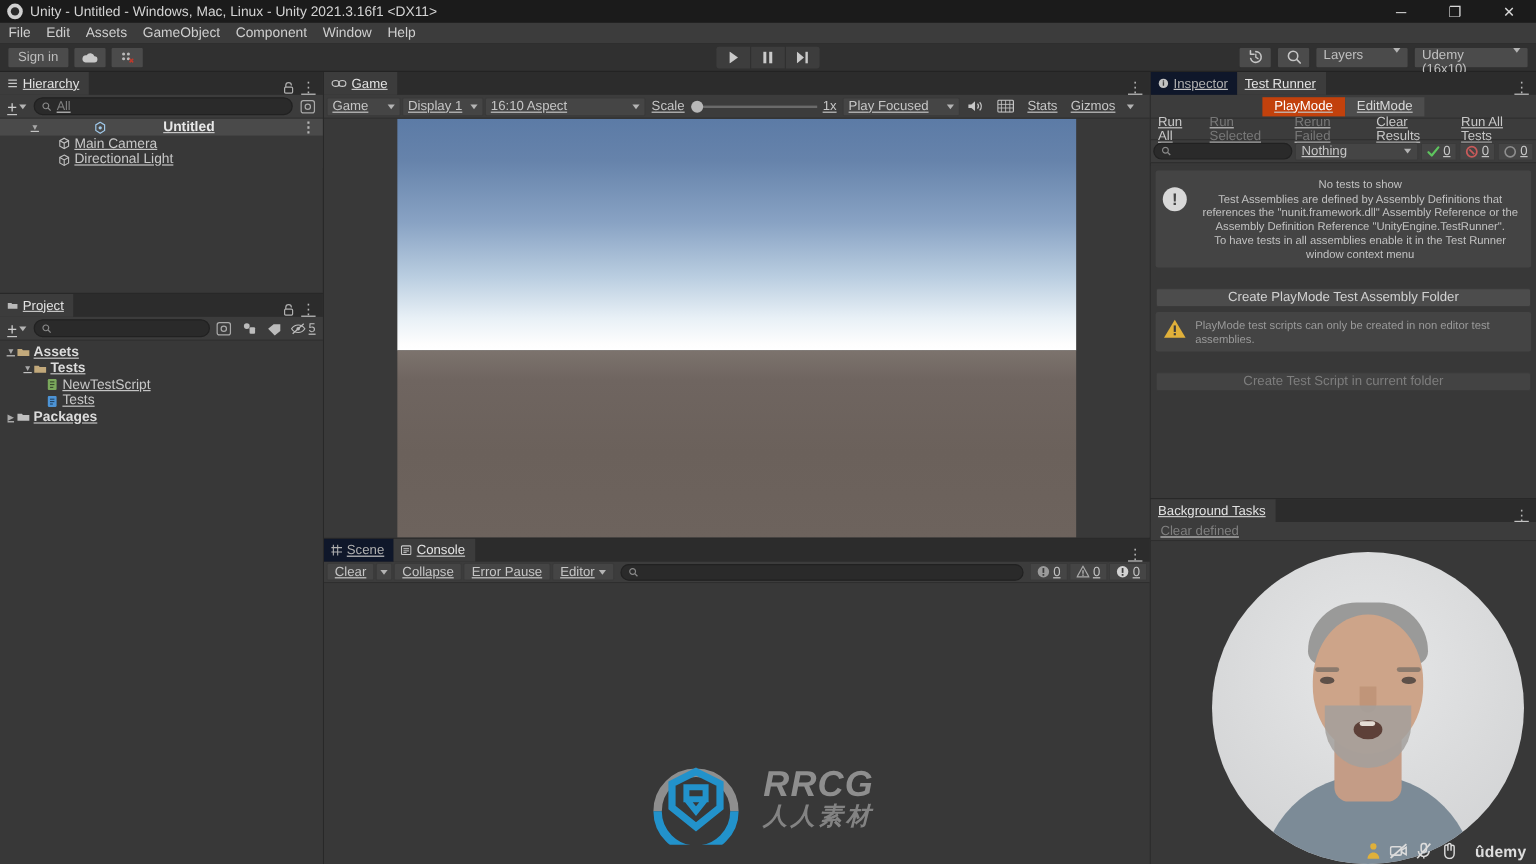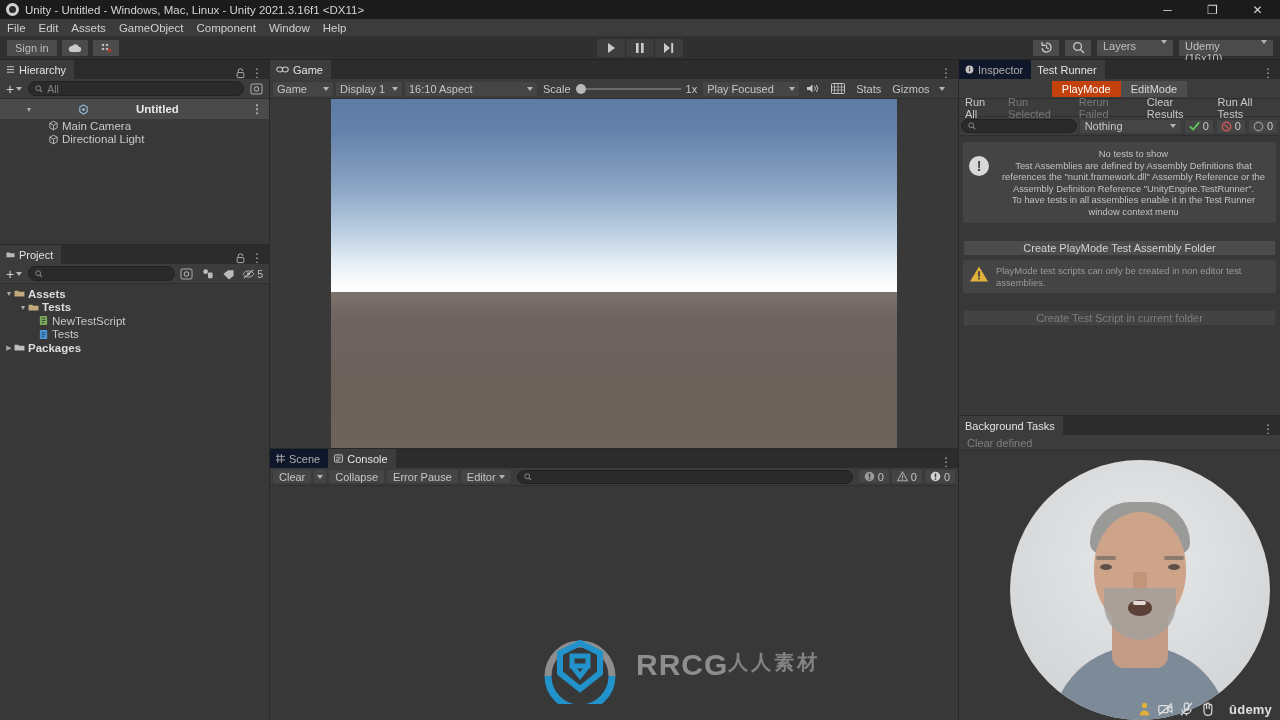--- a/index.html
+++ b/index.html
@@ -55,21 +55,21 @@
   .play-controls .pc:last-child{ border-radius:0 2px 2px 0; }
   .tb-right { margin-left:auto; display:flex; align-items:center; gap:4px; }
   .tb-dd { height:18px; padding:0 6px; background:#4b4b4b; border:1px solid #303030;
      border-radius:2px; display:flex; align-items:flex-start; gap:8px; color:#c0c0c0; font-size:11px;}
   .caret { width:0;height:0;border-left:3.5px solid transparent;border-right:3.5px solid transparent;
      border-top:4px solid #b4b4b4; display:inline-block; }
 
   
   .body-area { position:absolute; top:60px; left:0; right:0; bottom:0; background:#282828; }
 
-  .panel { position:absolute; background:#383838; }
+  .panel { position:absolute; background:#383838;text-decoration:underline; }
   .panel-tabbar { height:19px; background:#2c2c2c; display:flex; align-items:flex-end;
                   position:relative; }
   .tab { height:19px; padding:0 8px 0 6px; display:flex; align-items:center; gap:4px;
          font-size:11px; color:#b0b0b0; background:#0f172a; }
   .tab.active { background:#3c3c3c; color:#e3e3e3; }
   .tab-icons { margin-left:auto; display:flex; align-items:center; gap:6px; padding:0 6px 0 0; }
   .kebab { font-size:12px; color:#b6b6b6; letter-spacing:0; line-height:1; }
   .lock-ico { width:9px;height:11px; }
 
   .sub-toolbar { height:20px; background:#3c3c3c; display:flex; align-items:center;
@@ -77,21 +77,21 @@
   .searchbox { flex:1; height:15px; background:#2a2a2a; border:1px solid #212121;
      border-radius:8px; display:flex; align-items:center; padding:0 6px; gap:4px;
      color:#818181; font-size:10.5px; }
   .plus-dd { display:flex; align-items:center; gap:2px; color:#cfcfcf; padding:0 4px; }
 
   
   #hierarchy { left:0; top:0; width:269px; height:184px; }
   .tree { background:#383838; font-size:11.5px; }
   .row { height:13.5px; display:flex; align-items:center; padding-left:4px; color:#c8c8c8;
          white-space:nowrap; position:relative; }
-  .row.scene-row { background:#4a4a4a; font-weight:bold; color:#e8e8e8; height:20px;gap:44px; }
+  .row.scene-row { background:#4a4a4a; font-weight:bold; color:#e8e8e8; height:14px;gap:44px; }
   .arrow { width:10px; display:inline-block; color:#a8a8a8; font-size:7px; text-align:center; }
   .go-ico { width:11px;height:11px;margin-right:3px; display:inline-block; vertical-align:middle;}
 
   
   #project { left:0; top:185px; width:269px; height:475px; }
   #project .pcontent { background:#383838; height:calc(100% - 39px); font-size:11.5px; padding-top:3px;}
 
   
   #game { left:270px; top:0; width:688px; height:388px; }
   .game-toolbar { height:20px; background:#3c3c3c; display:flex; align-items:center;
@@ -190,21 +190,21 @@
      width:24px; height:16px; border-radius:50%; background:#5d4038; }
   .wc-mouth::after{content:"";position:absolute;left:5px;top:1px;width:13px;height:4px;
      border-radius:2px;background:#e4dcd4;}
   .udemy-mark { position:absolute; right:8px; bottom:3px; color:#f1f1f1; font-size:13px;
      font-weight:bold; letter-spacing:.2px; opacity:.9; }
   .stream-icons { position:absolute; right:66px; bottom:4px; display:flex; gap:7px; align-items:center;}
 
   
   .rrcg { position:absolute; left:534px; top:626px; display:flex; align-items:center; gap:10px;
      opacity:.88; }
-  .rrcg-text { display:flex; flex-direction:row; line-height:1; }
+  .rrcg-text { display:flex; flex-direction:column; line-height:1;font-style:italic; }
   .rrcg-text .en { font-size:30px; font-weight:bold; color:#9a9a9a; letter-spacing:1px; }
   .rrcg-text .cn { font-size:20px; font-weight:bold; color:#8e8e8e; letter-spacing:3px; margin-top:2px;}
 </style>
 </head>
 <body>
 
 <div class="app">
 
   <div class="titlebar">
     <div class="unity-logo"></div>

